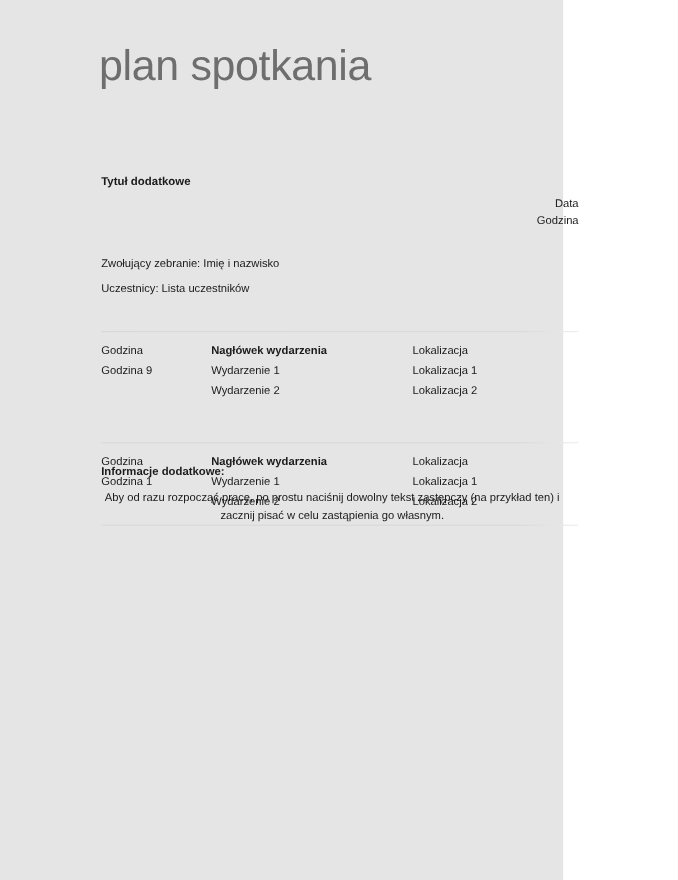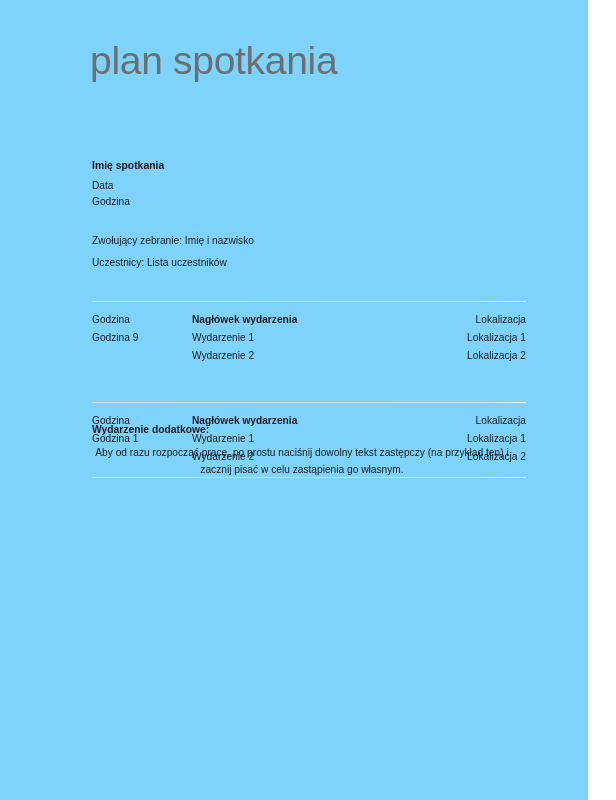--- a/index.html
+++ b/index.html
@@ -13,23 +13,23 @@
     width: 616px;
     height: 800px;
     overflow: hidden;
     font-family: "Liberation Sans", "DejaVu Sans", sans-serif;
     color: #1a1a1a;
     -webkit-font-smoothing: antialiased;
   }
 
   .page {
     position: relative;
-    width: 588px;
+    width: 512px;
     height: 800px;
-    background: #7dd3fc;
+    background: #e5e5e5;
     box-sizing: border-box;
   }
 
   
   .doc-title {
     position: absolute;
     left: 90px;
     top: 40px;
     font-size: 39px;
     font-weight: 300;
@@ -54,20 +54,21 @@
   }
 
   .meta-title {
     font-weight: bold;
     font-size: 10.4px;
     margin-bottom: 3px;
   }
 
   .meta-line {
     font-size: 10.2px;
+    text-align: right;
   }
 
   .info-block {
     margin-top: 19px;
     font-size: 10.2px;
     line-height: 22.5px;
     color: #1a1a1a;
   }
 
   .info-line {
@@ -94,21 +95,21 @@
 
   .sched-table td {
     padding: 0;
     vertical-align: top;
     line-height: 18px;
     color: #1a1a1a;
   }
 
   .col-time   { width: 100px; }
   .col-event  { width: 183px; }
-  .col-place  { width: 151px; text-align: right; }
+  .col-place  { width: 151px; }
 
   .row-head td { font-weight: normal; }
   .row-head td.col-event { font-weight: bold; }
 
   .tbl-pad-top    { height: 9px; }
   .tbl-pad-bottom { height: 11px; }
 
   .sched-gap { height: 0; }
 
   
@@ -133,21 +134,21 @@
 </head>
 <body>
 
 <div class="page">
 
   <div class="doc-title">plan spotkania</div>
 
   <div class="content">
 
     <div class="meta-block">
-      <div class="meta-title">Imię spotkania</div>
+      <div class="meta-title">Tytuł dodatkowe</div>
       <div class="meta-line">Data</div>
       <div class="meta-line">Godzina</div>
     </div>
 
     <div class="info-block">
       <div class="info-line">Zwołujący zebranie: Imię i nazwisko</div>
       <div class="info-line">Uczestnicy: Lista uczestników</div>
     </div>
 
     <div class="schedule">
@@ -211,21 +212,21 @@
             <td class="col-time tbl-pad-bottom"></td>
             <td class="col-event tbl-pad-bottom"></td>
             <td class="col-place tbl-pad-bottom"></td>
           </tr>
         </tbody>
       </table>
       <div class="rule"></div>
     </div>
 
     <div class="footer-note">
-      <div class="footer-head">Wydarzenie dodatkowe:</div>
+      <div class="footer-head">Informacje dodatkowe:</div>
       <div class="footer-body">
         <span>Aby od razu rozpocząć pracę, po prostu naciśnij dowolny tekst zastępczy (na przykład ten) i</span>
         <span>zacznij pisać w celu zastąpienia go własnym.</span>
       </div>
     </div>
 
   </div>
 </div>
 
 </body></html>

